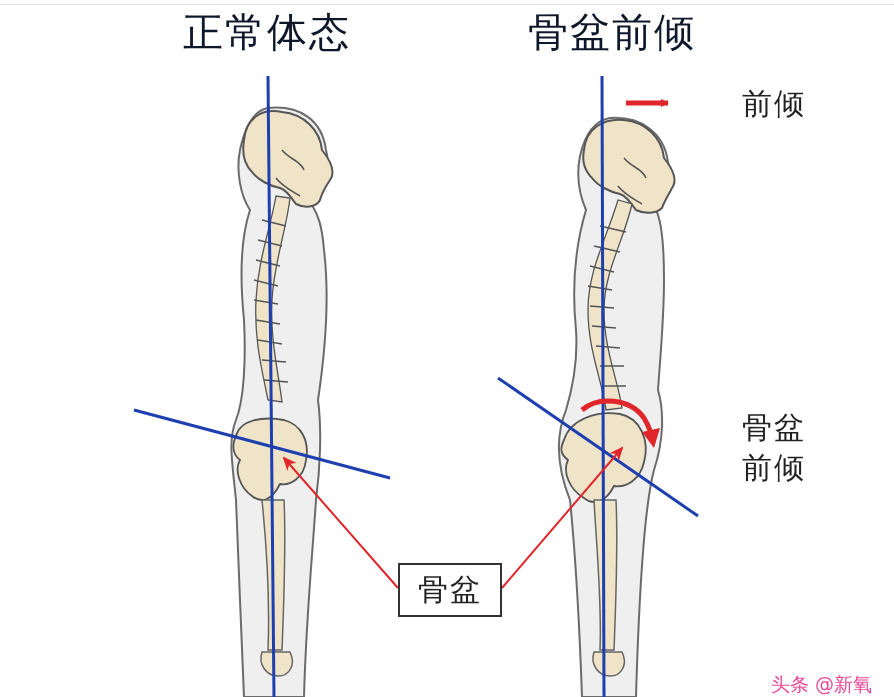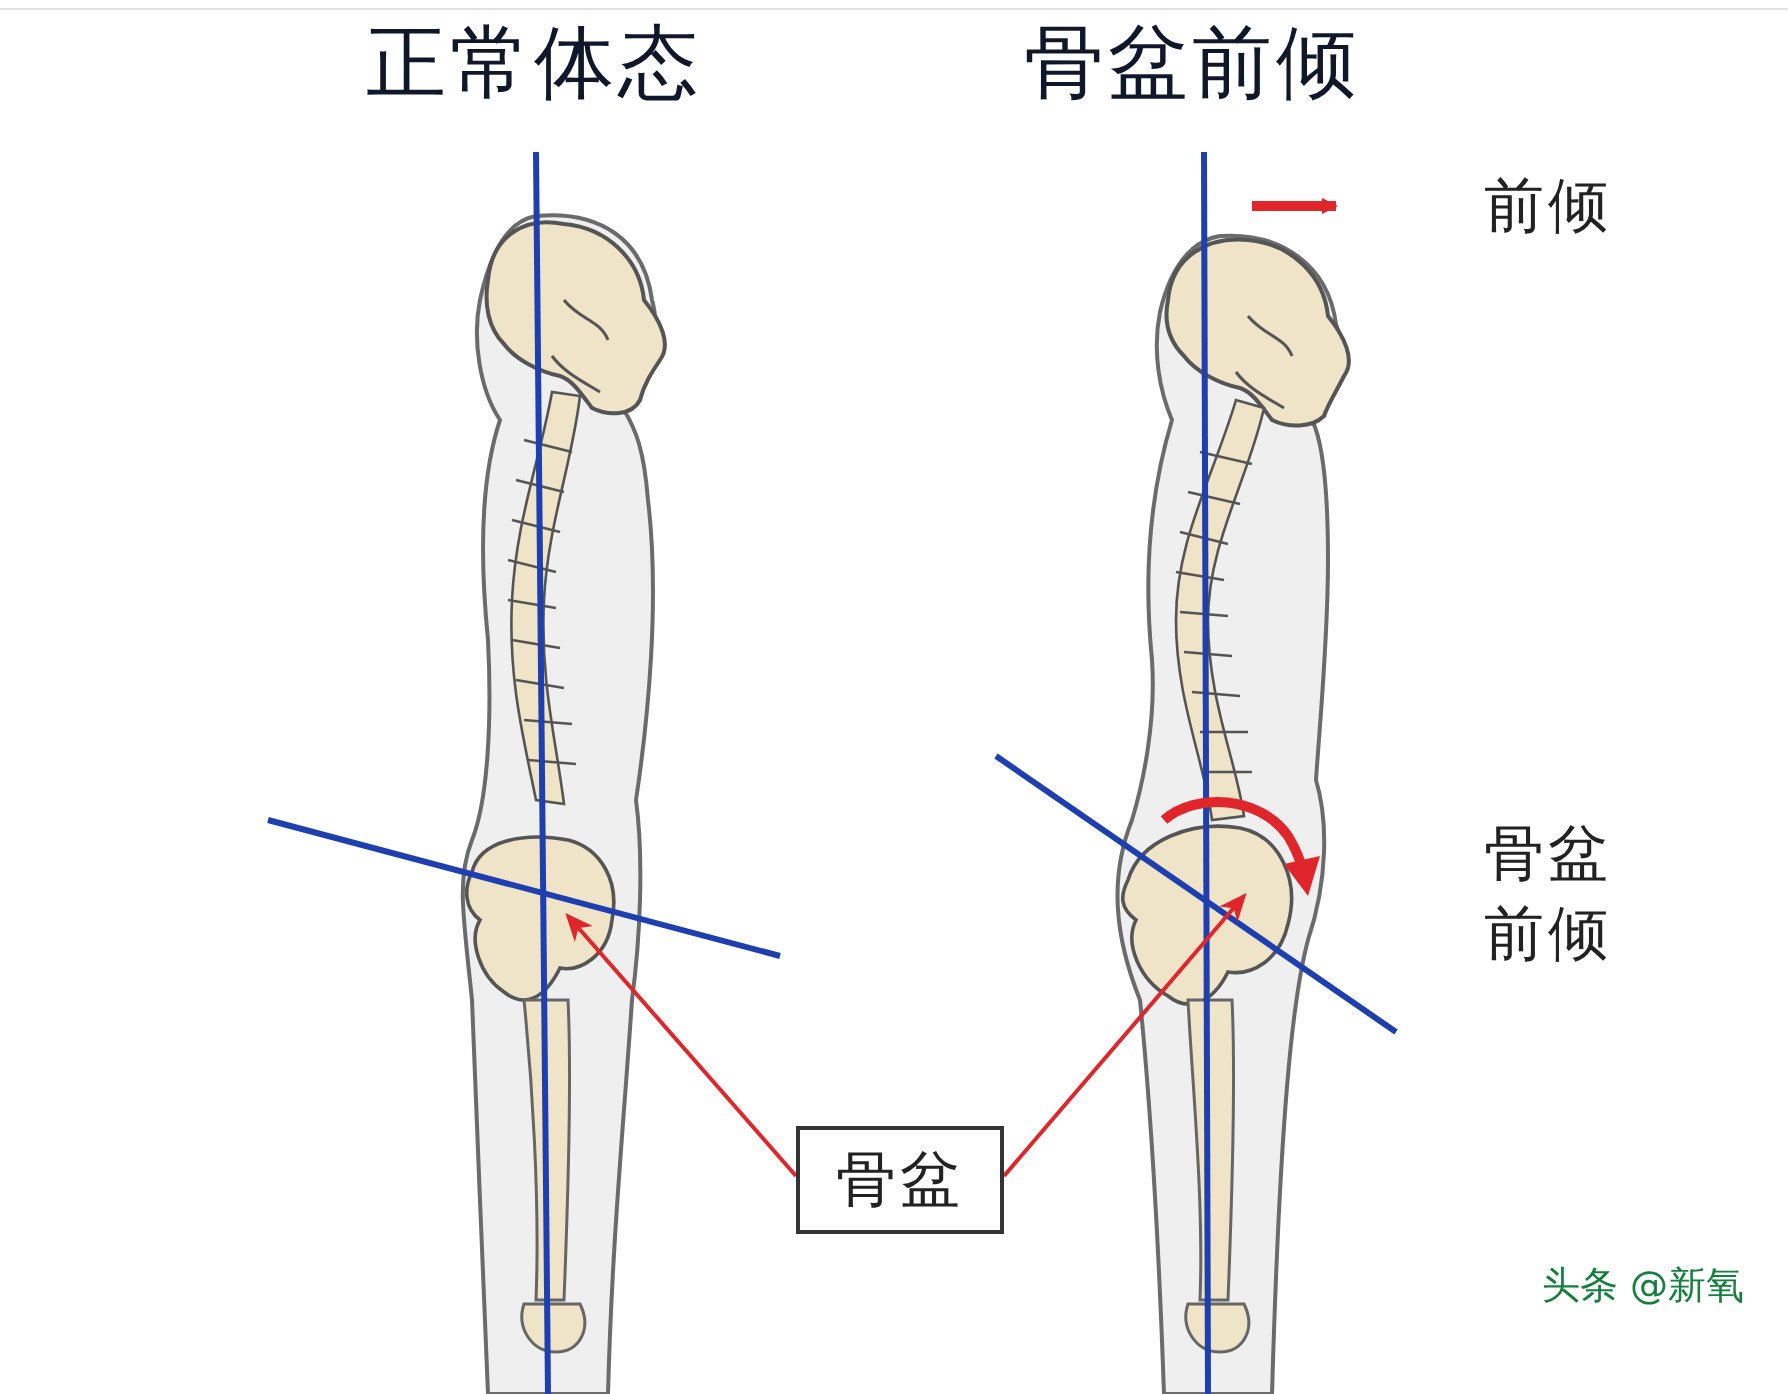--- a/index.html
+++ b/index.html
@@ -6,31 +6,31 @@
   body { width: 894px; height: 697px; position: relative; overflow: hidden;
          font-family: "DejaVu Sans", "Liberation Sans", sans-serif; }
   .topline { position: absolute; left: 0; top: 4px; width: 894px; height: 1px; background: #e2e2e2; }
   .title { position: absolute; top: 4px; font-size: 40px; color: #0f172a; letter-spacing: 2px; line-height: 56px; }
   .side-label { position: absolute; font-size: 30px; color: #222; line-height: 40px; letter-spacing: 2px; }
   .side-label span { display: block; }
   .callout-box { position: absolute; left: 398px; top: 563px; width: 104px; height: 54px;
                  border: 2px solid #333; background: #fff; box-sizing: border-box;
                  display: flex; align-items: center; justify-content: center;
                  font-size: 30px; color: #222; letter-spacing: 2px; }
-  .watermark { position: absolute; right: 22px; top: 630px; font-size: 19px; color: #15803d;
+  .watermark { position: absolute; right: 22px; top: 672px; font-size: 19px; color: #ec4899;
                text-shadow: 1px 1px 0 #fff, -1px -1px 0 #fff; }
   svg.art { position: absolute; left: 0; top: 0; }
 </style>
 </head>
 <body>
 
 <div class="topline"></div>
 
 <div class="title" style="left:183px;">正常体态</div>
-<div class="title" style="left:512px;">骨盆前倾</div>
+<div class="title" style="left:528px;">骨盆前倾</div>
 
 <svg class="art" width="894" height="697" viewBox="0 0 894 697">
   <defs>
     <marker id="arrowRed" markerWidth="8" markerHeight="8" refX="7" refY="4" orient="auto" markerUnits="userSpaceOnUse">
       <path d="M0,0 L8,4 L0,8 Z" fill="#e0262b"></path>
     </marker>
     <marker id="arrowThin" markerWidth="14" markerHeight="12" refX="12" refY="6" orient="auto" markerUnits="userSpaceOnUse">
       <path d="M0,0 L14,6 L0,12 L4,6 Z" fill="#e0262b"></path>
     </marker>
   </defs>

